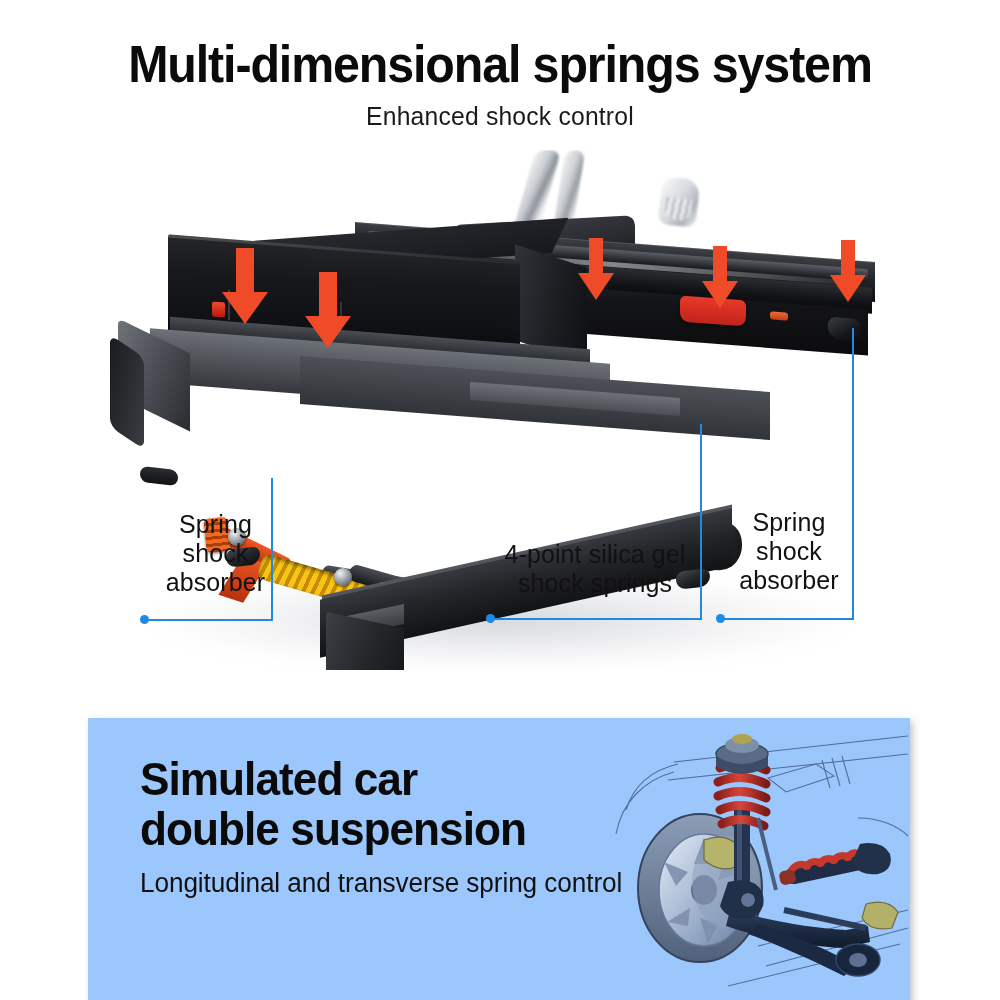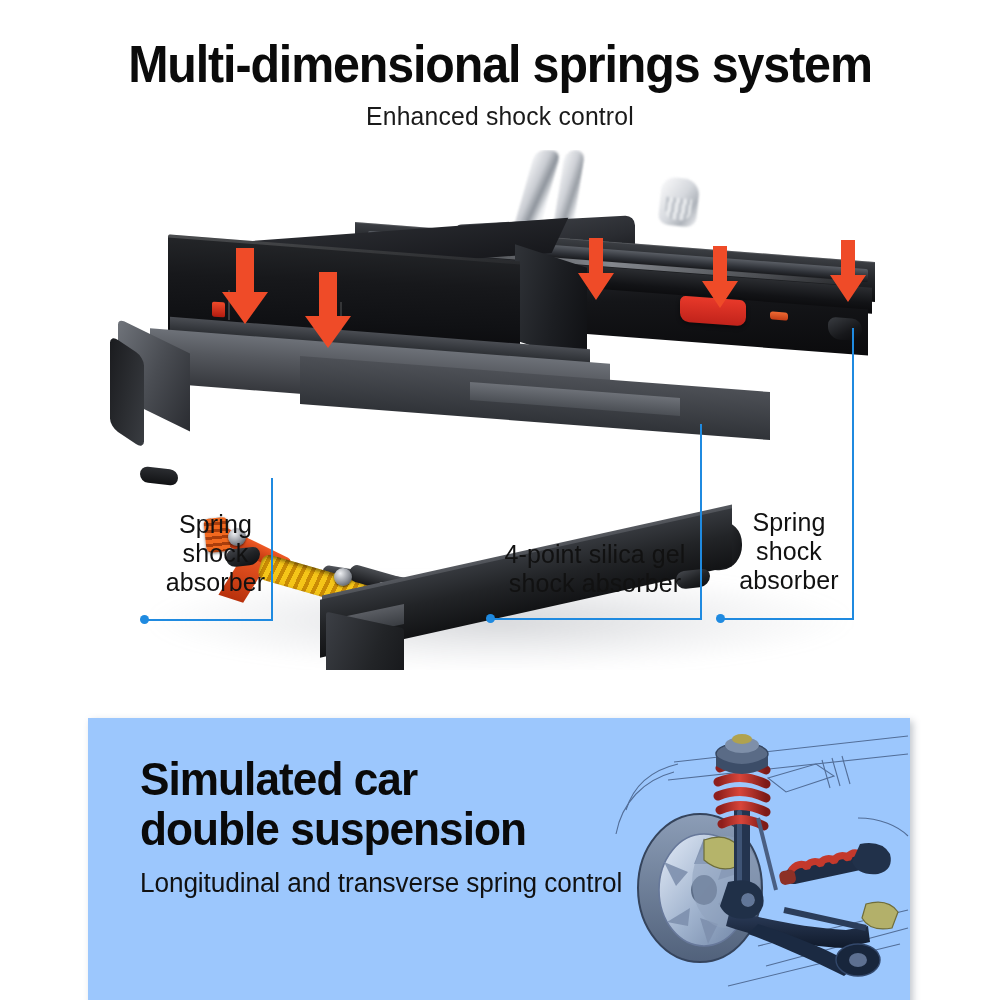--- a/index.html
+++ b/index.html
@@ -379,21 +379,21 @@
     <div>Spring</div>
     <div>shock</div>
     <div>absorber</div>
   </div>
   <div class="cline" style="left:271px;top:478px;width:2px;height:142px;"></div>
   <div class="cline" style="left:146px;top:619px;width:127px;height:2px;"></div>
   <div class="cdot" style="left:140px;top:615px;"></div>
 
   <div class="callout-label" style="left:490px;top:540px;width:210px;">
     <div>4-point silica gel</div>
-    <div>shock absorber</div>
+    <div>shock springs</div>
   </div>
   <div class="cline" style="left:700px;top:424px;width:2px;height:195px;"></div>
   <div class="cline" style="left:492px;top:618px;width:210px;height:2px;"></div>
   <div class="cdot" style="left:486px;top:614px;"></div>
 
   <div class="callout-label" style="left:728px;top:508px;width:122px;">
     <div>Spring</div>
     <div>shock</div>
     <div>absorber</div>
   </div>

